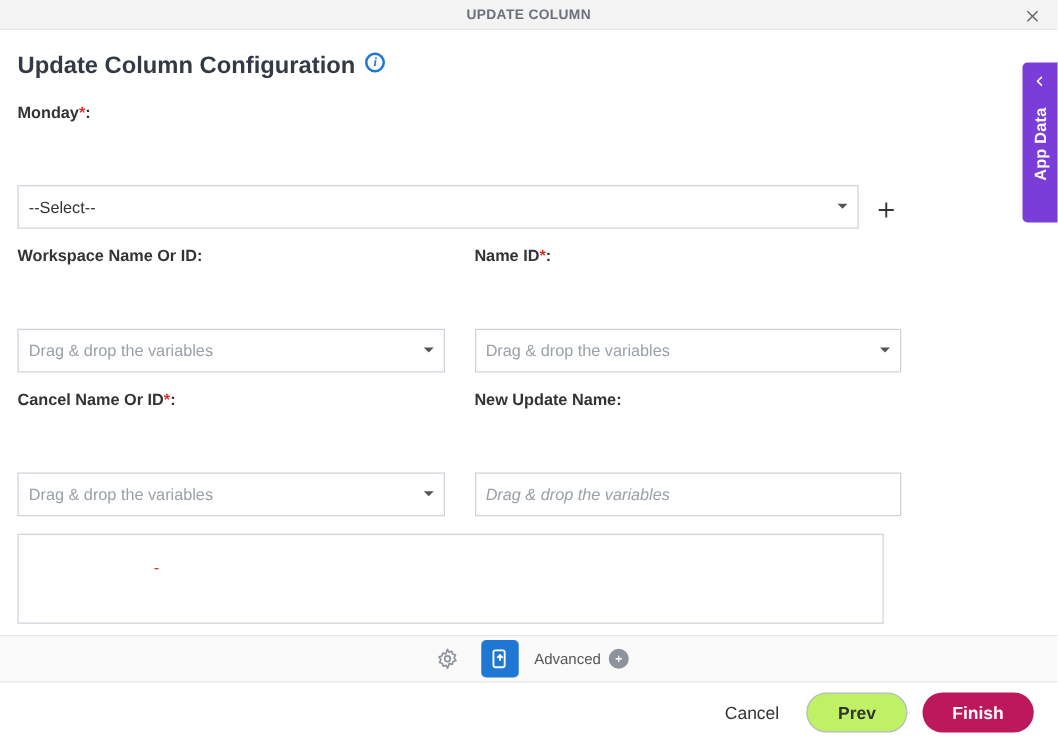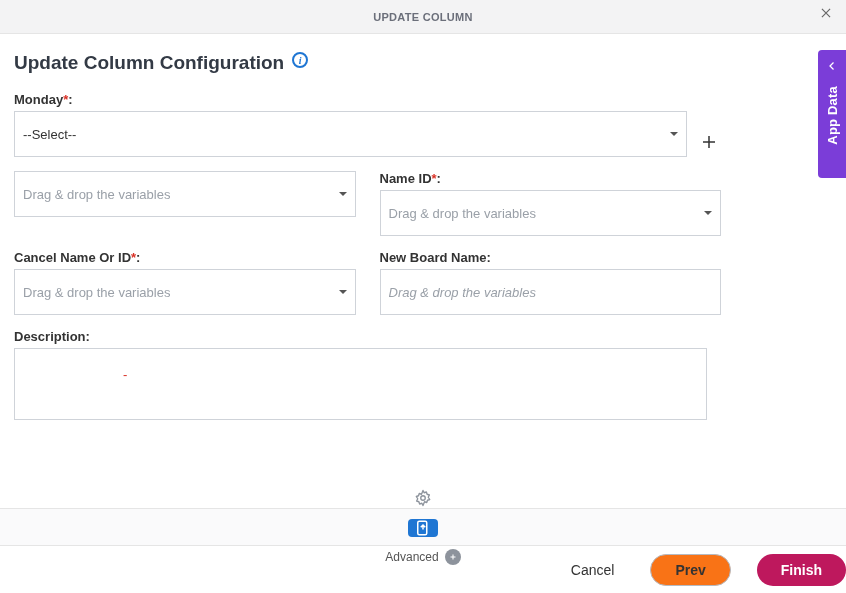--- a/index.html
+++ b/index.html
@@ -1,61 +1,61 @@
 <!DOCTYPE html>
 <html><head>
 <meta charset="utf-8">
 <style>
   * { box-sizing: border-box; margin: 0; padding: 0; }
   html, body { width: 846px; height: 593px; font-family: Arial, Helvetica, sans-serif; background: #fff; color: #333; overflow: hidden; }
-  .header { height: 34px; background: #f3f3f4; border-bottom: 1px solid #e5e5e5; display: flex; align-items: center; justify-content: center; position: relative; }
+  .header { height: 24px; background: #f3f3f4; border-bottom: 1px solid #e5e5e5; display: flex; align-items: center; justify-content: center; position: relative; }
   .header-title { font-size: 11px; font-weight: 600; color: #6b6f7a; letter-spacing: 0.3px; }
   .close-icon { position: absolute; right: 10px; top: 3px; width: 20px; height: 20px; display: flex; align-items: center; justify-content: center; cursor: pointer; }
   .close-icon svg { width: 14px; height: 14px; stroke: #666; stroke-width: 2; }
   .content { padding: 18px 14px 0 14px; }
   .section-title { display: flex; align-items: flex-start; gap: 8px; margin-bottom: 18px; }
   .section-title h2 { font-size: 19px; font-weight: 700; color: #333a45; }
   .info-icon { width: 16px; height: 16px; border: 2px solid #1f76d3; border-radius: 50%; display: flex; align-items: center; justify-content: center; color: #1f76d3; font-size: 10px; font-weight: 700; font-style: italic; font-family: Georgia, serif; cursor: pointer; }
   .form-row { display: flex; gap: 24px; margin-bottom: 14px; }
-  .form-group { flex: 1; display: flex; flex-direction: column; }
+  .form-group { flex: 1; display: flex; flex-direction: column; gap: 47px; }
   .full-row { width: 100%; }
   label { font-size: 13px; font-weight: 700; color: #333; margin-bottom: 4px; }
   .req { color: #d93025; }
   .select-wrap { position: relative; }
   .select-input, .text-input, .dd-input {
-    width: 100%; height: 46px; border: 1px solid #cfd3d9; padding: 0 8px; font-size: 13px; color: #333; background: #fff;
+    width: 100%; height: 35px; border: 1px solid #cfd3d9; padding: 0 8px; font-size: 13px; color: #333; background: #fff;
   }
   .select-input { appearance: none; -webkit-appearance: none; padding-right: 24px; }
   .caret { position: absolute; right: 8px; top: 50%; transform: translateY(-50%); pointer-events: none; }
   .caret svg { width: 10px; height: 10px; fill: #555; }
   .dd-input { background: #fff; padding-right: 24px; }
   .dd-input::placeholder, .text-input::placeholder { color: #9aa0a8; font-style: normal; }
   .italic::placeholder { font-style: italic; }
   .monday-row { display: flex; align-items: flex-end; gap: 10px; margin-bottom: 14px; }
   .monday-row .form-group { flex: 1; }
   .add-btn { width: 24px; height: 24px; display: flex; align-items: center; justify-content: center; cursor: pointer; margin-bottom: 3px; }
   .add-btn svg { width: 18px; height: 18px; stroke: #333; stroke-width: 2; }
   .desc-box { width: 693px; height: 72px; border: 1px solid #cfd3d9; padding: 6px 8px; font-size: 13px; resize: none; font-family: inherit; }
   .desc-placeholder { color: #d93025; font-size: 13px; padding-left: 100px; padding-top: 12px; }
   .two-col { max-width: 707px; }
   .side-tab { position: absolute; right: 0; top: 50px; width: 28px; height: 128px; background: #7b3dd8; border-radius: 4px 0 0 4px; display: flex; flex-direction: column; align-items: center; justify-content: flex-start; padding-top: 8px; cursor: pointer; }
   .side-tab .chev { margin-bottom: 10px; }
   .side-tab .chev svg { width: 12px; height: 12px; stroke: #fff; stroke-width: 2.5; fill: none; }
   .side-tab .vtext { writing-mode: vertical-rl; transform: rotate(180deg); color: #fff; font-size: 13px; font-weight: 600; letter-spacing: 0.2px; }
-  .toolbar { position: absolute; left: 0; right: 0; top: 508px; height: 38px; border-top: 1px solid #e5e5e5; border-bottom: 1px solid #e5e5e5; background: #fafafb; display: flex; align-items: center; justify-content: center; gap: 12px; flex-direction: column; }
+  .toolbar { position: absolute; left: 0; right: 0; top: 508px; height: 38px; border-top: 1px solid #e5e5e5; border-bottom: 1px solid #e5e5e5; background: #fafafb; display: flex; align-items: center; justify-content: center; gap: 12px; }
   .tool-icon { width: 30px; height: 30px; display: flex; align-items: center; justify-content: center; border-radius: 4px; cursor: pointer; }
   .tool-icon.active { background: #1f76d3; }
   .gear svg, .doc svg { width: 18px; height: 18px; }
   .adv-group { display: flex; align-items: center; gap: 6px; cursor: pointer; }
   .adv-label { font-size: 12px; color: #555; }
   .plus-round { width: 16px; height: 16px; border-radius: 50%; background: #8d939c; display: flex; align-items: center; justify-content: center; }
   .plus-round svg { width: 10px; height: 10px; stroke: #fff; stroke-width: 2.5; }
-  .footer { position: absolute; left: 0; right: 0; bottom: 0; height: 46px; display: flex; align-items: center; justify-content: flex-end; gap: 26px; padding: 0 0; }
+  .footer { position: absolute; left: 0; right: 0; bottom: 0; height: 46px; display: flex; align-items: center; justify-content: flex-end; gap: 12px; padding: 0 19px; }
   .btn-text { font-size: 14px; color: #333; background: none; border: none; cursor: pointer; padding: 6px 10px; }
-  .btn-outline { font-size: 14px; color: #333; background: #f97316; border: 1px solid #b5bac2; border-radius: 18px; padding: 7px 24px; cursor: pointer; font-weight: 600; }
+  .btn-outline { font-size: 14px; color: #333; background: #bef264; border: 1px solid #b5bac2; border-radius: 18px; padding: 7px 24px; cursor: pointer; font-weight: 600; }
   .btn-primary { font-size: 14px; color: #fff; background: #be185d; border: none; border-radius: 18px; padding: 8px 24px; cursor: pointer; font-weight: 700; }
 </style>
 </head>
 <body>
 
 <div class="header">
   <span class="header-title">UPDATE COLUMN</span>
   <span class="close-icon">
     <svg viewBox="0 0 24 24" fill="none">
         <path d="M5 5l14 14M19 5L5 19"></path>
@@ -85,20 +85,21 @@
     </div>
     <span class="add-btn">
       <svg viewBox="0 0 24 24" fill="none">
           <path d="M12 4v16M4 12h16"></path>
         </svg>
     </span>
   </div>
 
   <div class="form-row two-col">
     <div class="form-group">
+      <label>Workspace Name Or ID:</label>
       <div class="select-wrap">
         <input class="dd-input" placeholder="Drag &amp; drop the variables" style="">
         <span class="caret">
           <svg viewBox="0 0 10 10">
               <path d="M1 3l4 4 4-4z"></path>
             </svg>
         </span>
       </div>
     </div>
     <div class="form-group">
@@ -120,27 +121,26 @@
       <div class="select-wrap">
         <input class="dd-input" placeholder="Drag &amp; drop the variables" style="">
         <span class="caret">
           <svg viewBox="0 0 10 10">
               <path d="M1 3l4 4 4-4z"></path>
             </svg>
         </span>
       </div>
     </div>
     <div class="form-group">
-      <label>New Board Name:</label>
+      <label>New Update Name:</label>
       <input class="text-input italic" placeholder="Drag &amp; drop the variables" style="">
     </div>
   </div>
 
   <div class="form-group full-row">
-    <label>Description:</label>
     <div class="desc-box">
       <div class="desc-placeholder">-</div>
     </div>
   </div>
 </div>
 
 <div class="side-tab">
   <span class="chev">
     <svg viewBox="0 0 24 24">
         <path d="M15 5l-7 7 7 7"></path>

